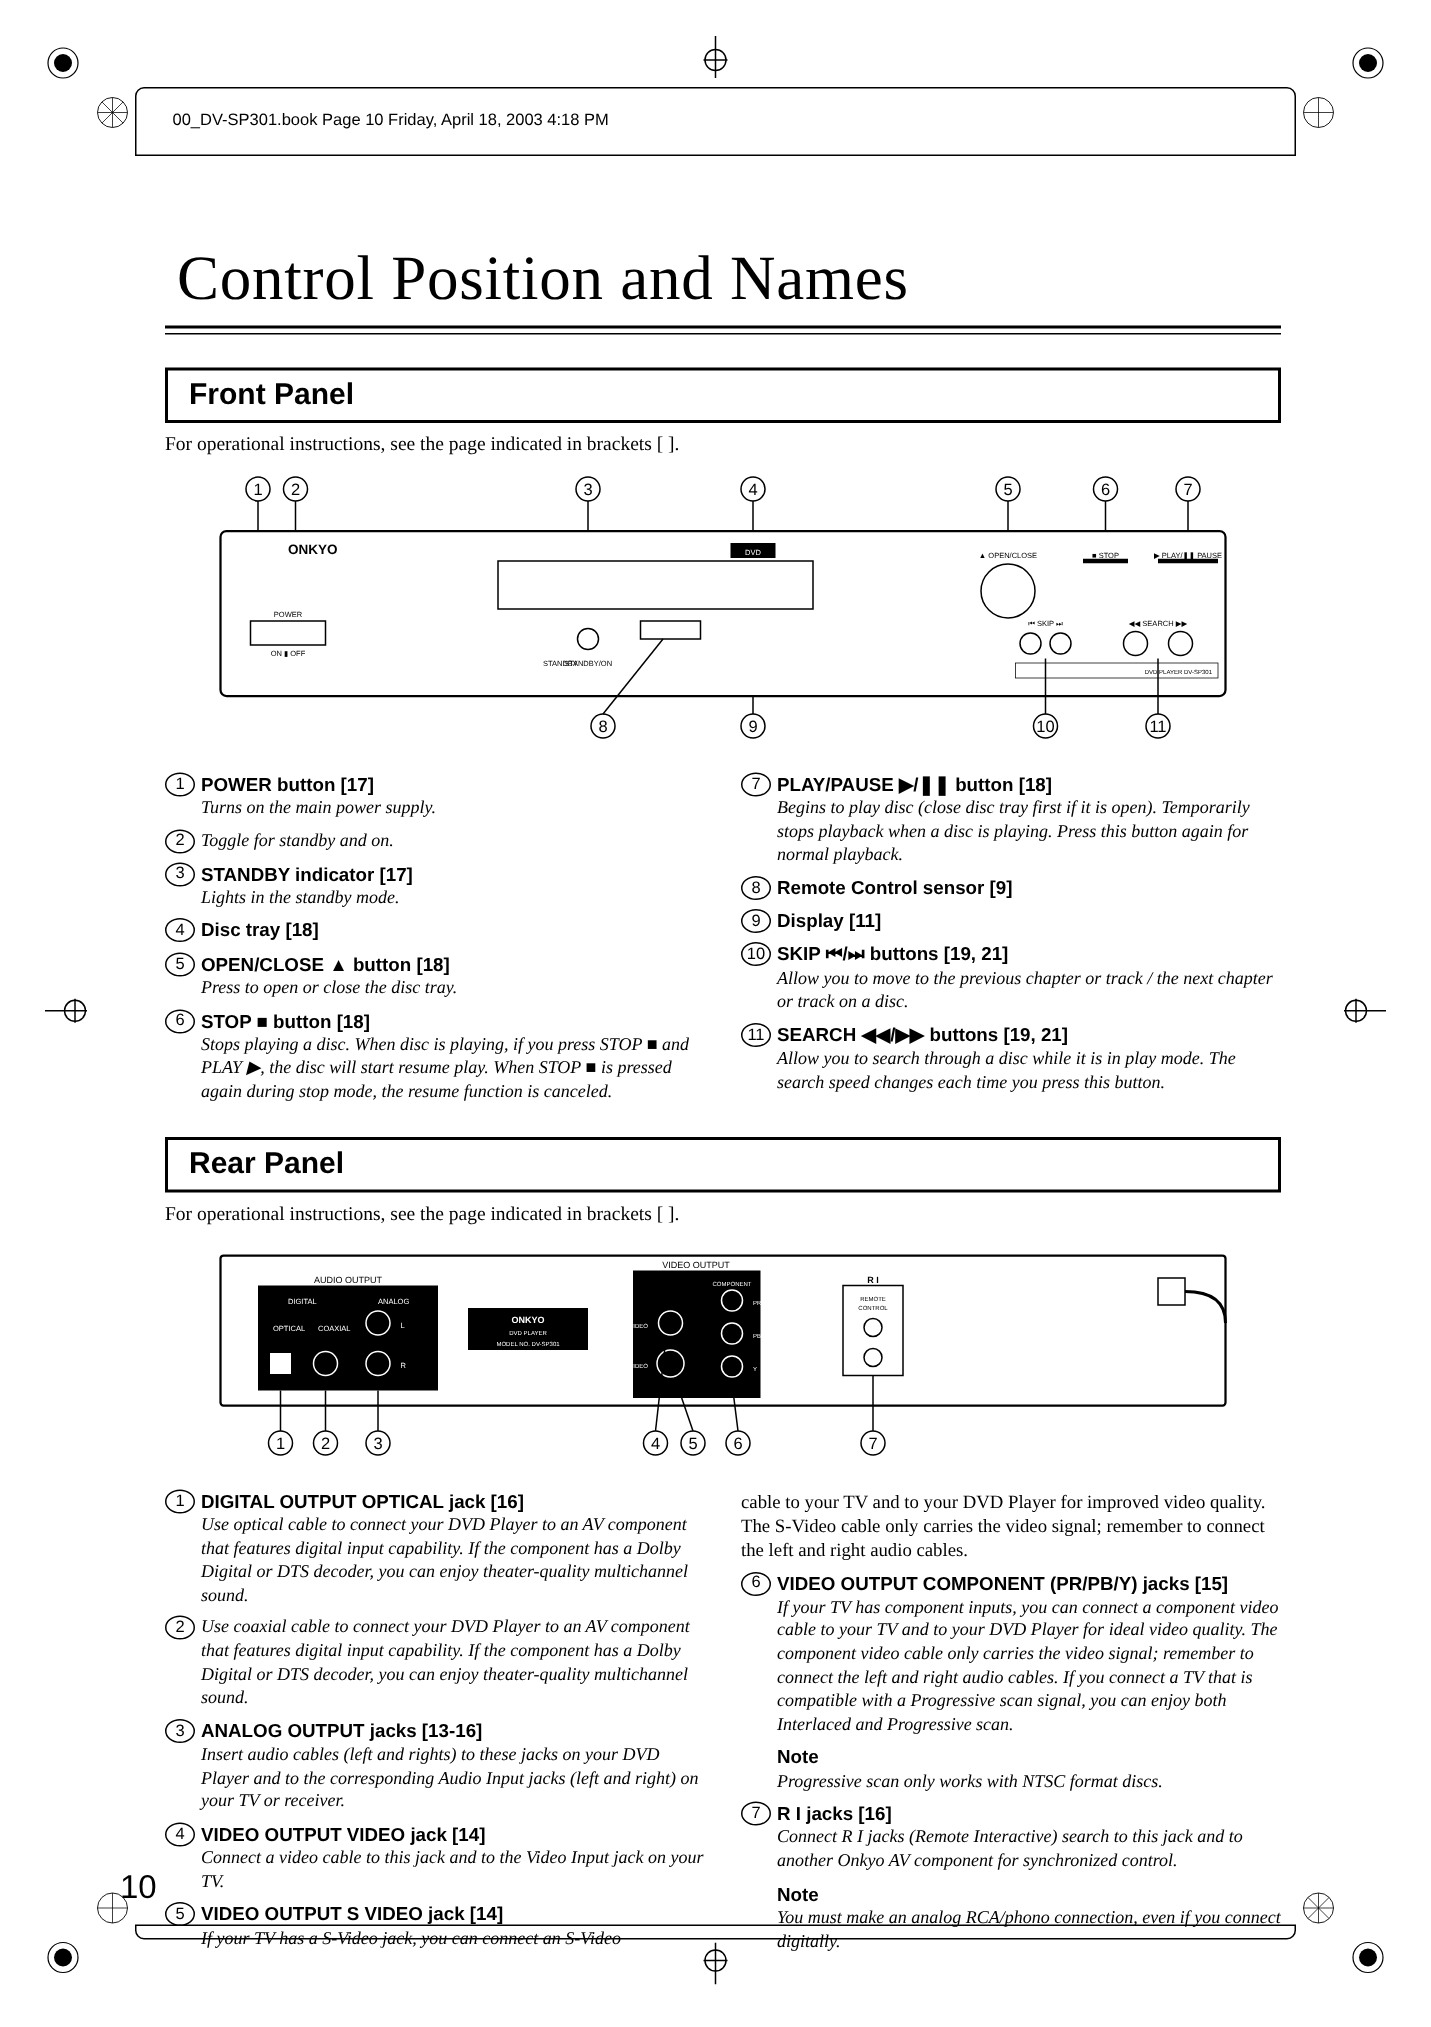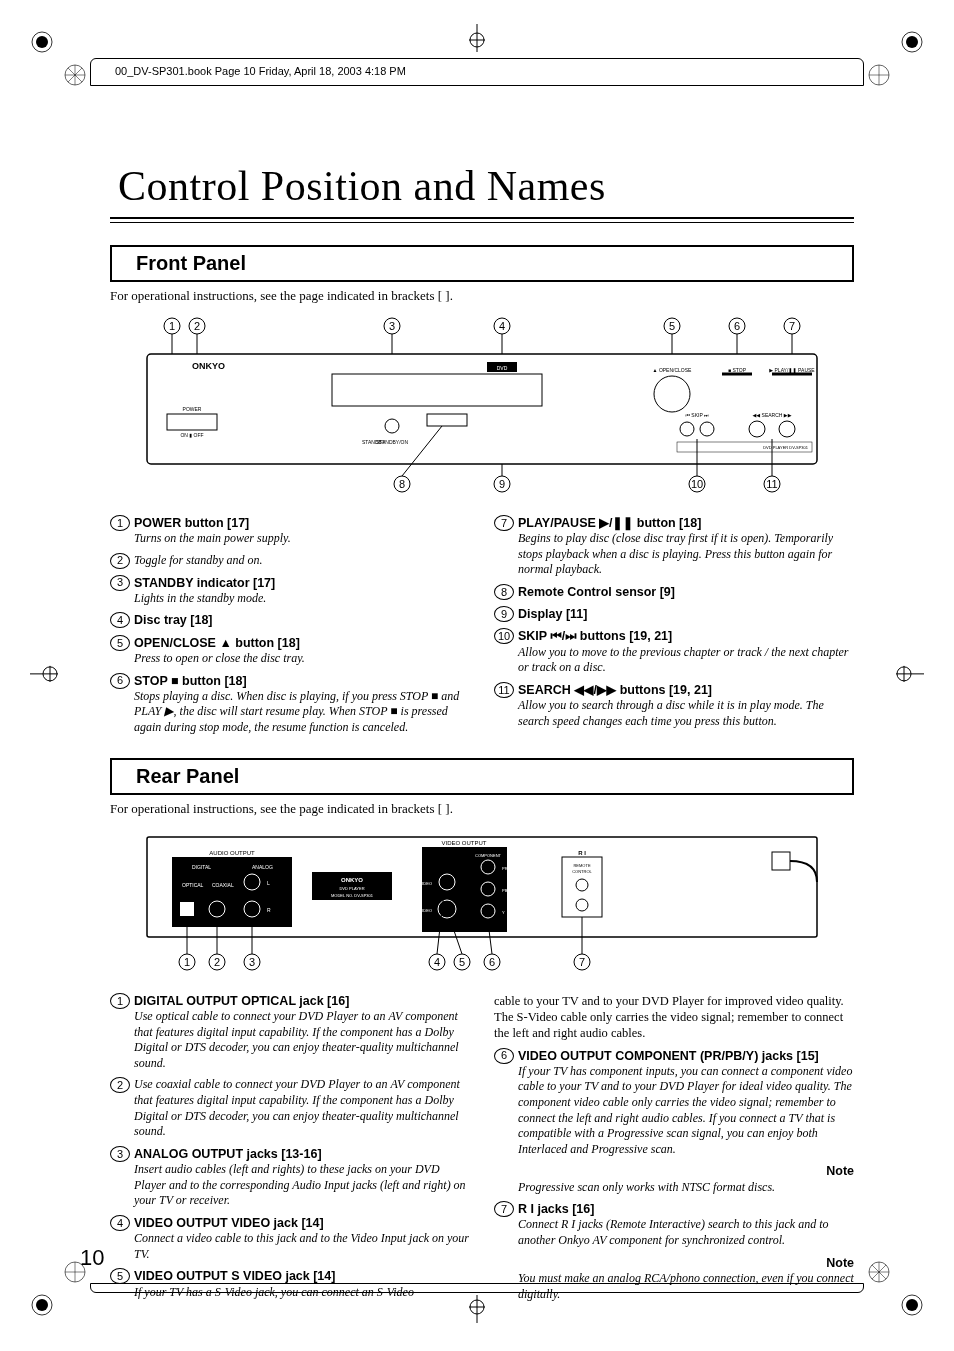--- a/index.html
+++ b/index.html
@@ -25,21 +25,21 @@
   h1.main-title {
     font-size: 42px;
     font-weight: normal;
     letter-spacing: 0.5px;
     margin-top: 40px;
     margin-bottom: 4px;
     padding-left: 8px;
   }
   .panel-heading {
     border: 2px solid #000;
-    padding: 4px 24px;
+    padding: 4px 14px;
     font-size: 20px;
     font-weight: bold;
     margin-top: 22px;
     margin-bottom: 6px;
     font-family: Arial, sans-serif;
   }
   .instr {
     font-size: 13px;
     margin-bottom: 6px;
   }
@@ -82,21 +82,20 @@
   .item .desc {
     font-size: 12px;
     padding-left: 0;
     font-style: italic;
   }
   .note-hd {
     font-weight: bold;
     font-family: Arial, sans-serif;
     font-size: 12.5px;
     margin-top: 6px;
-    text-align: right;
   }
   .page-num {
     position: absolute;
     bottom: 80px;
     left: 80px;
     font-size: 22px;
     font-family: Arial, sans-serif;
   }
   .sym { font-family: Arial, sans-serif; }
   .register-mark {
@@ -191,21 +190,21 @@
       <circle cx="11" cy="11" r="10" fill="none" stroke="#000" stroke-width="0.6"></circle>
     <g stroke="#000" stroke-width="0.5">
       <line x1="11" y1="1" x2="11" y2="21"></line>
         <line x1="1" y1="11" x2="21" y2="11"></line>
       <line x1="4" y1="4" x2="18" y2="18"></line>
         <line x1="18" y1="4" x2="4" y2="18"></line>
     </g>
   </svg>
 </div>
 
-<div style="position:absolute;top:58px;left:90px;right:90px;border:1px solid #000;border-radius:6px 6px 0 0;height:28px;font-size:11px;font-family:Arial,sans-serif;display:flex;align-items:center;padding-left:24px;">
+<div style="position:absolute;top:58px;left:90px;right:90px;border:1px solid #000;border-radius:6px 6px 0 0;height:46px;font-size:11px;font-family:Arial,sans-serif;display:flex;align-items:center;padding-left:24px;">
   <span>00_DV-SP301.book  Page 10  Friday, April 18, 2003  4:18 PM</span>
 </div>
 
 <div style="height:60px"></div>
 
 <h1 class="main-title">Control Position and Names</h1>
 <div class="hrule-thick"></div>
 <div class="thin-rule"></div>
 
 <div class="panel-heading">Front Panel</div>

